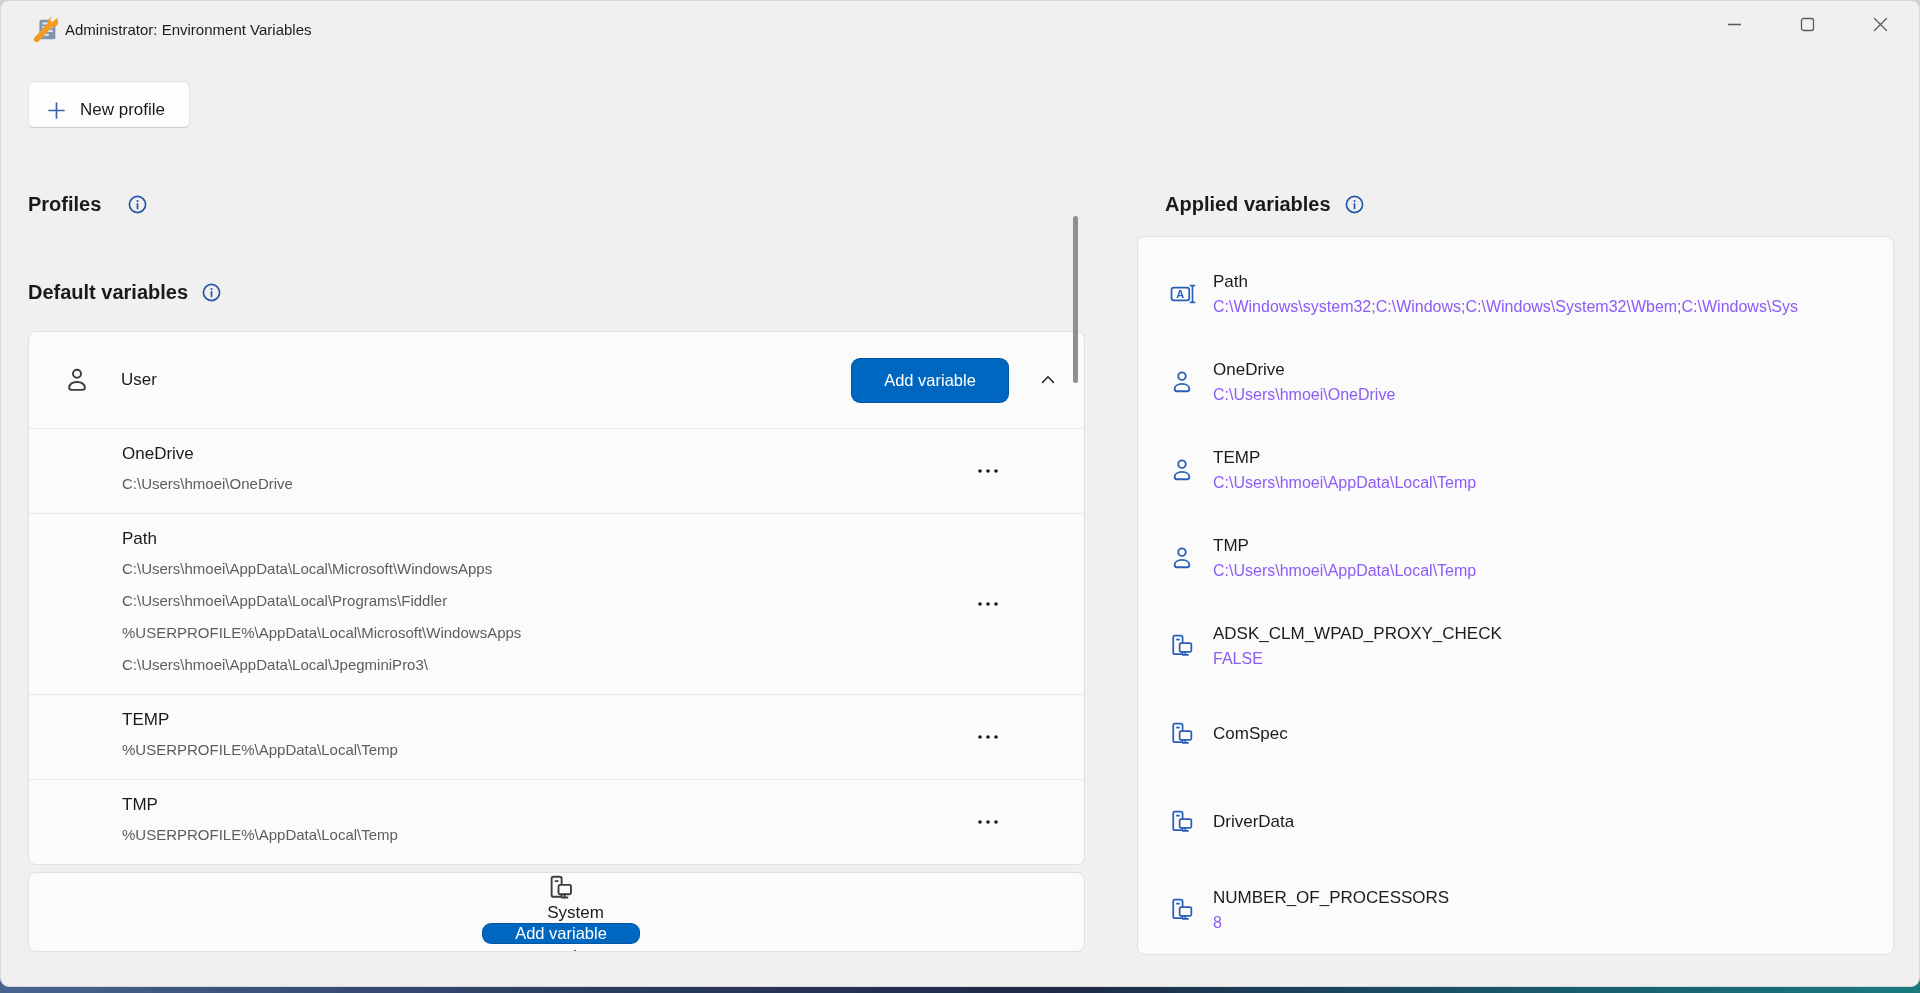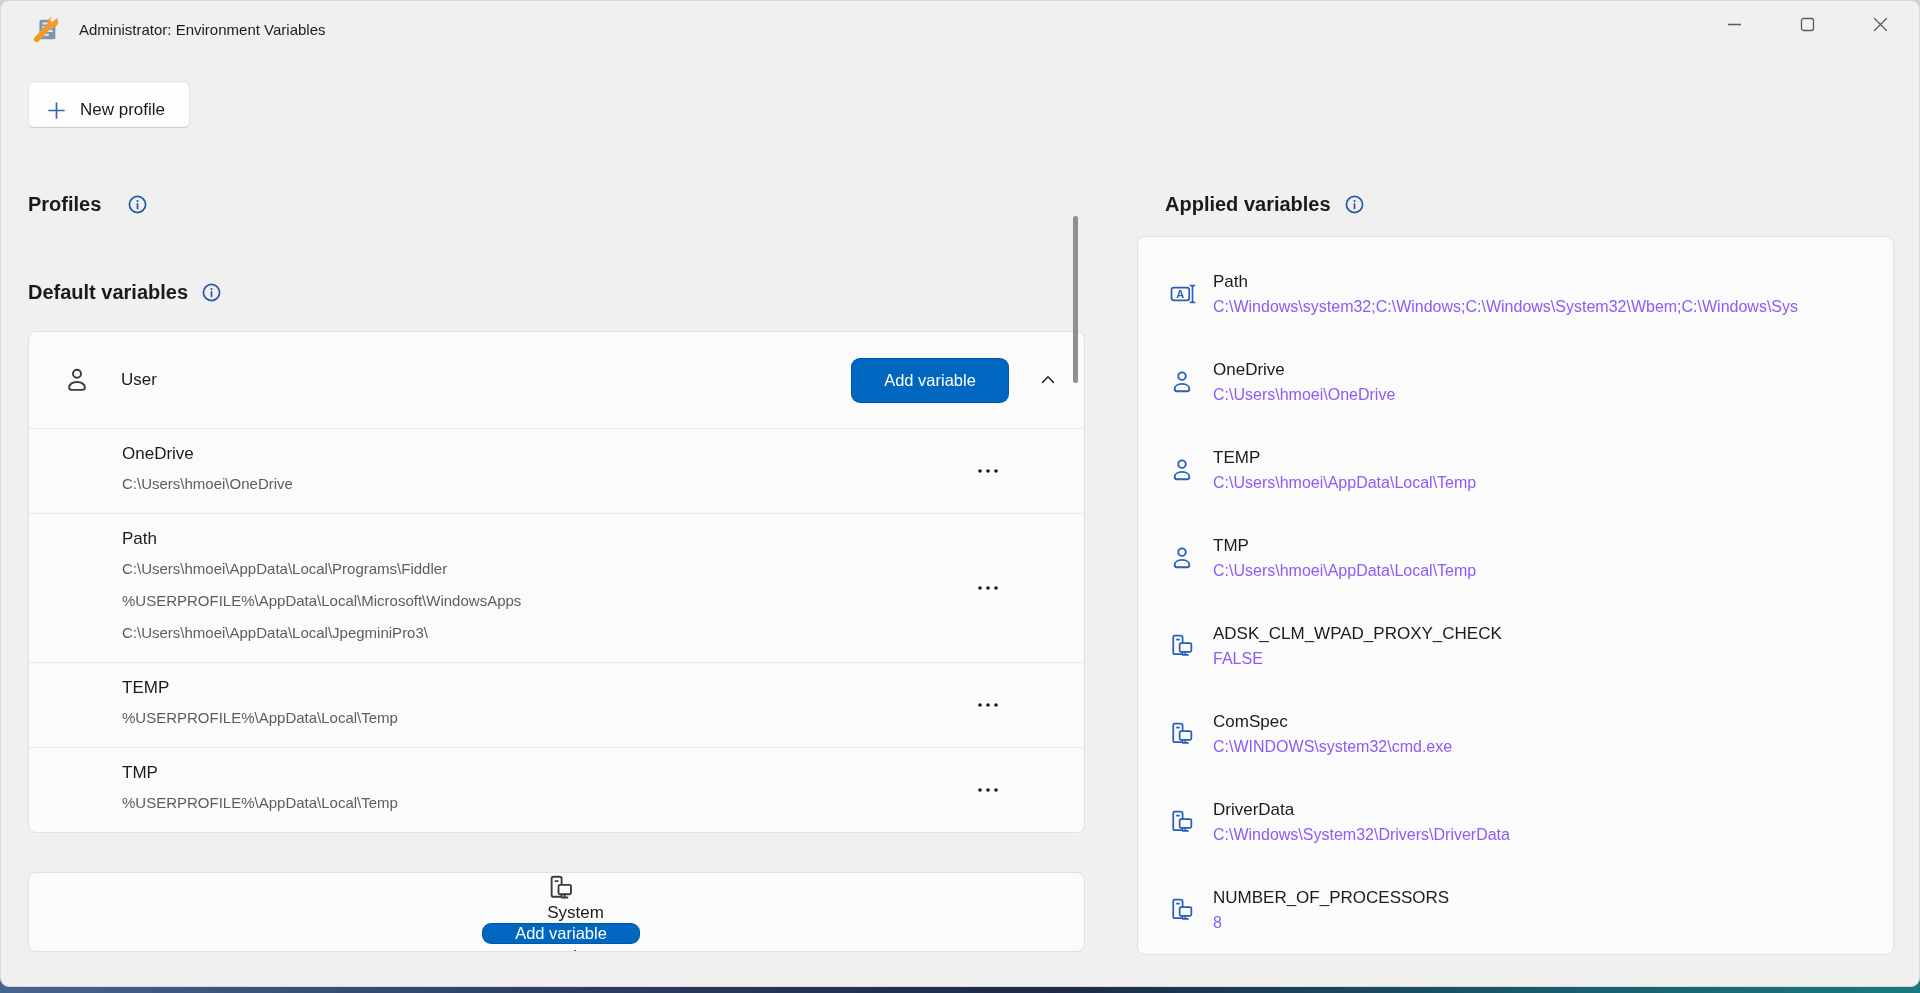--- a/index.html
+++ b/index.html
@@ -10,21 +10,21 @@
   .bottom-strip { position:absolute; left:0; right:0; bottom:0; height:16px;
     background:linear-gradient(90deg,#47648f 0%,#2d3c60 30%,#1e2947 55%,#195d6e 82%,#1a7a7e 100%); }
 
   .window { position:absolute; left:0; top:0; width:1920px; height:987px;
     background:#f0f0f0; border:1px solid #d9d9d9; border-radius:9px; overflow:hidden; }
 
   
   .titlebar { position:absolute; top:0; left:0; right:0; height:56px;
     display:flex; align-items:center; }
   .app-icon { margin-left:30px; width:30px; height:30px; flex:none; }
-  .win-title { margin-left:18px; font-size:15px; color:#1c1c1c; }
+  .win-title { margin-left:4px; font-size:15px; color:#1c1c1c; }
   .controls { position:absolute; right:2px; top:0; height:46px; display:flex; }
   .ctrl { width:73px; height:46px; display:flex; align-items:center; justify-content:center; }
 
   
   .new-profile-btn { position:absolute; left:27px; top:80px; height:47px;
     display:flex; align-items:center; gap:14px; padding:11px 24px 0 18px;
     background:#fdfdfd; border:1px solid #e2e2e2; border-bottom-color:#cccccc;
     border-radius:6px; font-size:17px; color:#1b1b1b; cursor:pointer; }
 
   
@@ -166,20 +166,21 @@
         <svg width="26" height="8" viewBox="0 0 26 8">
           <circle cx="5" cy="4" r="1.8" fill="#1b1b1b"></circle>
             <circle cx="13" cy="4" r="1.8" fill="#1b1b1b"></circle>
             <circle cx="21" cy="4" r="1.8" fill="#1b1b1b"></circle>
         </svg>
       </div>
     </div>
 
     <div class="var-row">
       <div class="var-name">Path</div>
+      <div class="var-value">C:\Users\hmoei\AppData\Local\Microsoft\WindowsApps</div>
       <div class="var-value">C:\Users\hmoei\AppData\Local\Programs\Fiddler</div>
       <div class="var-value">%USERPROFILE%\AppData\Local\Microsoft\WindowsApps</div>
       <div class="var-value">C:\Users\hmoei\AppData\Local\JpegminiPro3\</div>
       <div class="more-btn">
         <svg width="26" height="8" viewBox="0 0 26 8">
           <circle cx="5" cy="4" r="1.8" fill="#1b1b1b"></circle>
             <circle cx="13" cy="4" r="1.8" fill="#1b1b1b"></circle>
             <circle cx="21" cy="4" r="1.8" fill="#1b1b1b"></circle>
         </svg>
       </div>
@@ -293,34 +294,32 @@
 
     <div class="applied-row">
       <svg class="row-icon" viewBox="0 0 24 24" fill="none" stroke="#2a5fb8" stroke-width="1.5">
         <rect x="4.5" y="3" width="8" height="16" rx="1.5"></rect>
         <path d="M7 6.5h3"></path>
         <rect x="10" y="9.5" width="10" height="7.5" rx="1.2" fill="#fbfbfb"></rect>
         <path d="M14.8 17v2.3 M12.6 19.6h4.6" stroke-linecap="round"></path>
       </svg>
       <div class="row-text">
         <div class="row-name">ComSpec</div>
-        <div class="row-value">C:\WINDOWS\system32\cmd.exe</div>
       </div>
     </div>
 
     <div class="applied-row">
       <svg class="row-icon" viewBox="0 0 24 24" fill="none" stroke="#2a5fb8" stroke-width="1.5">
         <rect x="4.5" y="3" width="8" height="16" rx="1.5"></rect>
         <path d="M7 6.5h3"></path>
         <rect x="10" y="9.5" width="10" height="7.5" rx="1.2" fill="#fbfbfb"></rect>
         <path d="M14.8 17v2.3 M12.6 19.6h4.6" stroke-linecap="round"></path>
       </svg>
       <div class="row-text">
         <div class="row-name">DriverData</div>
-        <div class="row-value">C:\Windows\System32\Drivers\DriverData</div>
       </div>
     </div>
 
     <div class="applied-row">
       <svg class="row-icon" viewBox="0 0 24 24" fill="none" stroke="#2a5fb8" stroke-width="1.5">
         <rect x="4.5" y="3" width="8" height="16" rx="1.5"></rect>
         <path d="M7 6.5h3"></path>
         <rect x="10" y="9.5" width="10" height="7.5" rx="1.2" fill="#fbfbfb"></rect>
         <path d="M14.8 17v2.3 M12.6 19.6h4.6" stroke-linecap="round"></path>
       </svg>

